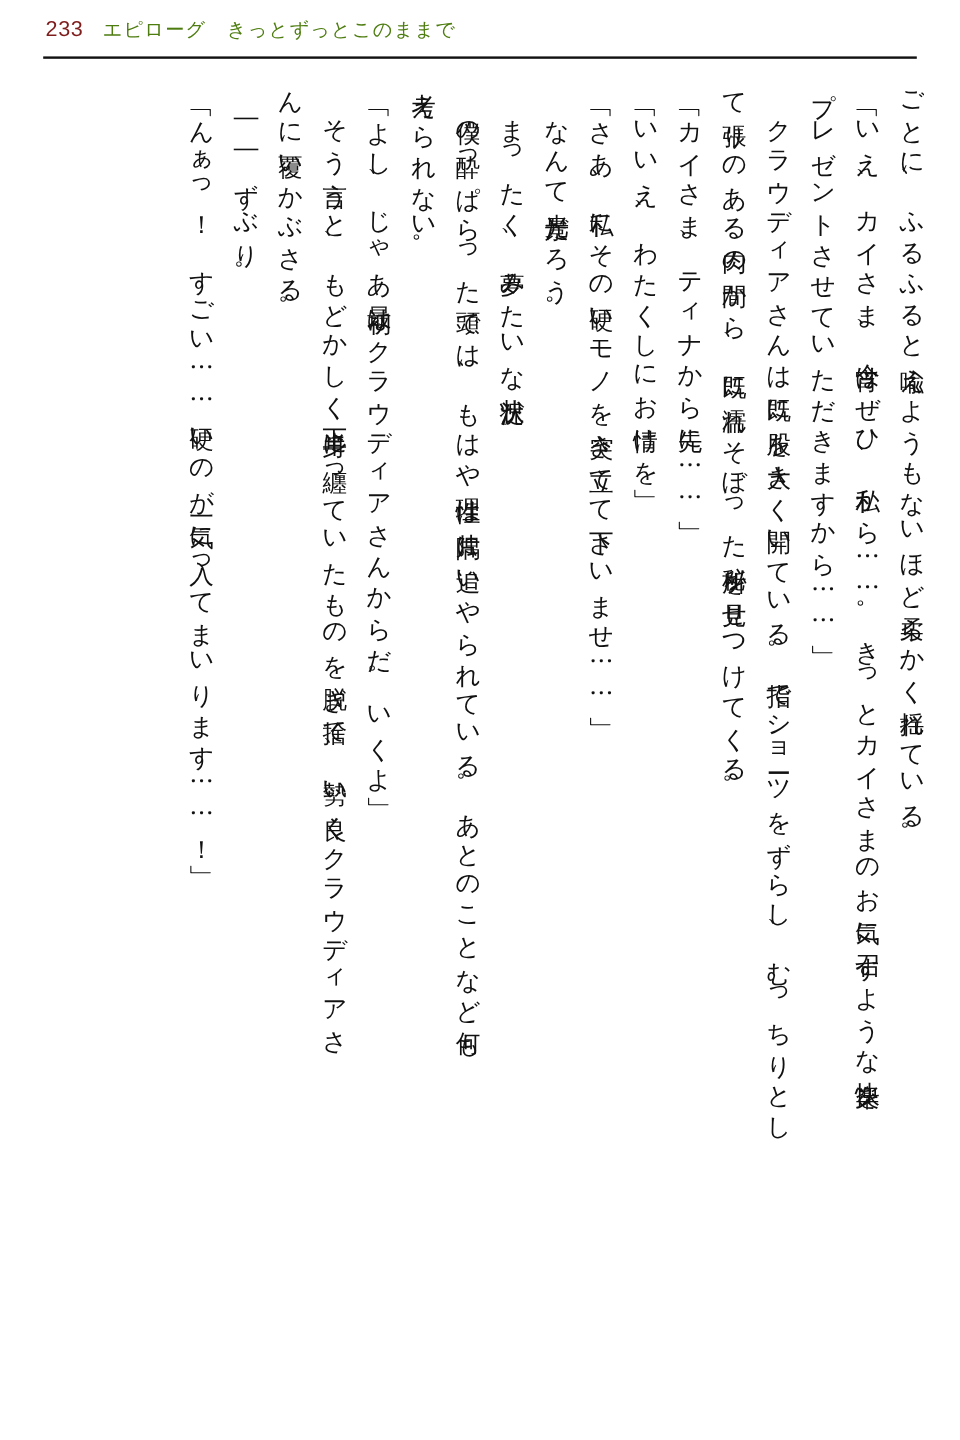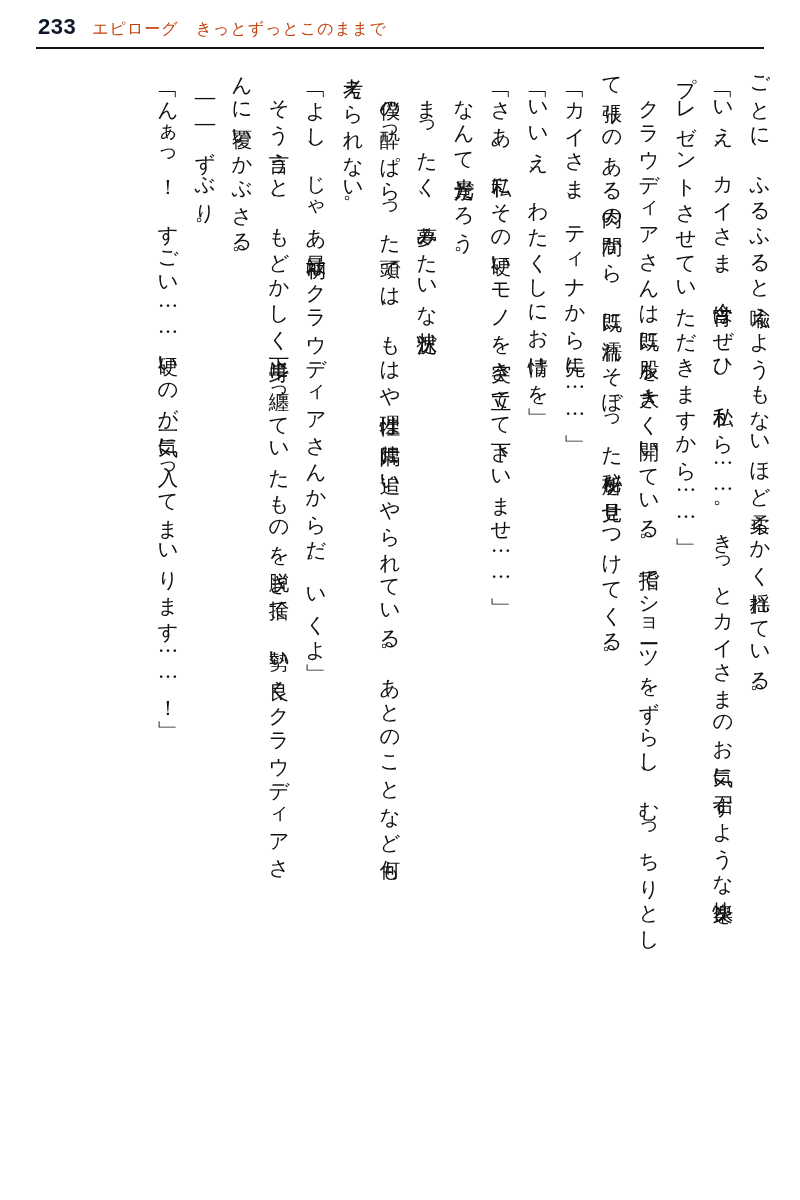--- a/index.html
+++ b/index.html
@@ -27,30 +27,30 @@
     top: 14px;
     left: 38px;
     right: 38px;
     height: 34px;
     display: flex;
     align-items: baseline;
     gap: 16px;
   }
   .folio {
     font-family: "Liberation Sans", sans-serif;
-    font-weight: bold;
-    font-size: 22px;
+    font-weight: normal;
+    font-size: 18px;
     letter-spacing: 0.5px;
-    color: #0f172a;
+    color: #7f1d1d;
   }
   .running-title {
     font-family: "DejaVu Sans", sans-serif;
     font-size: 16px;
     letter-spacing: 1px;
-    color: #c2410c;
+    color: #4d7c0f;
   }
   .rule {
     position: absolute;
     top: 47px;
     left: 36px;
     right: 36px;
     height: 2px;
     background: #111;
   }
   

